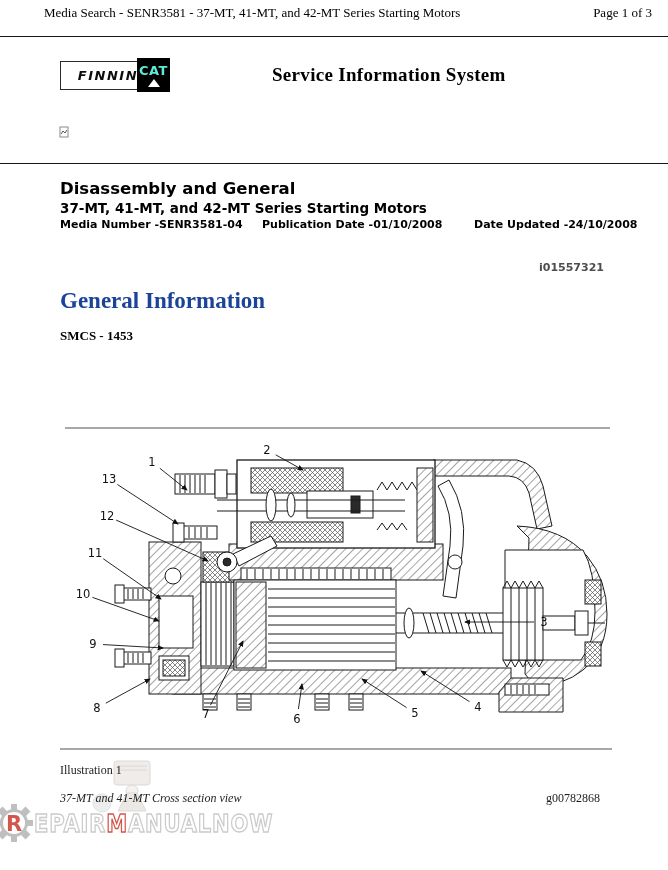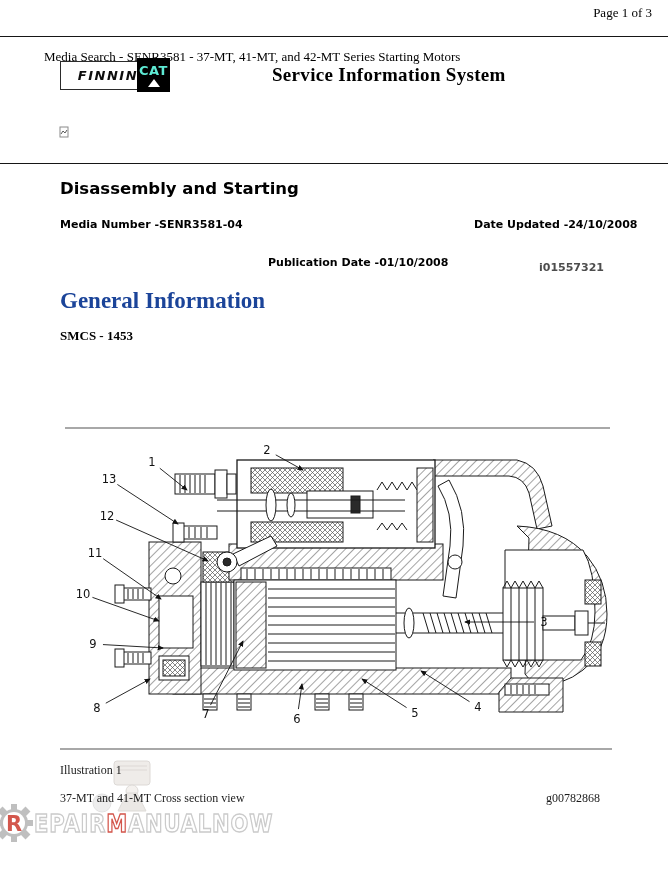--- a/index.html
+++ b/index.html
@@ -38,43 +38,44 @@
               letter-spacing:1px;transform:scaleX(0.84) scaleY(1.0);transform-origin:left center;white-space:nowrap;}
   .wm-gray{color:#ffffff;-webkit-text-stroke:1.4px #c2c2c2;text-shadow:0 0 1px #cfcfcf;}
   .wm-red{color:#ffffff;-webkit-text-stroke:1.4px #cc3a2e;text-shadow:0 0 1px #cc3a2e;}
   .piston-wm{position:absolute;left:84px;top:757px;opacity:0.45;z-index:1;}
 </style>
 </head>
 <body>
 
 <div id="page">
 
-  <div class="abs runhead" style="left:44px;top:5px;margin-top:44px;">Media Search - SENR3581 - 37-MT, 41-MT, and 42-MT Series Starting Motors</div>
+  <div class="abs runhead" style="left:44px;top:5px;">Media Search - SENR3581 - 37-MT, 41-MT, and 42-MT Series Starting Motors</div>
   <div class="abs runhead" style="right:16px;top:5px;">Page 1 of 3</div>
   <div class="rule-black" style="top:36px;"></div>
 
   <div class="finning-box">
     <span class="finning-text">FINNING</span>
   </div>
   <div class="cat-box">
     <div class="cat-text">CAT</div>
     <div class="cat-tri"></div>
   </div>
   <div class="abs sys-title" style="left:272px;top:64px;">Service Information System</div>
 
   <svg class="abs" style="left:59px;top:126px;" width="11" height="13" viewBox="0 0 11 13">
     <rect x="1" y="1" width="8" height="10" fill="#fdfdfd" stroke="#8a8a8a" stroke-width="1"></rect>
     <path d="M2,8 L4,5 L6,7 L8,4" stroke="#5a5a5a" stroke-width="1" fill="none"></path>
   </svg>
 
   <div class="rule-black" style="top:163px;"></div>
 
-  <div class="abs sans doc-title" style="left:60px;top:179px;">Disassembly and Starting</div>
+  <div class="abs sans doc-title" style="left:60px;top:179px;">Disassembly and General</div>
+  <div class="abs sans doc-subtitle" style="left:60px;top:200px;">37-MT, 41-MT, and 42-MT Series Starting Motors</div>
   <div class="abs sans doc-meta" style="left:60px;top:218px;">Media Number -SENR3581-04</div>
-  <div class="abs sans doc-meta" style="left:268px;top:218px;margin-top:38px;">Publication Date -01/10/2008</div>
+  <div class="abs sans doc-meta" style="left:262px;top:218px;">Publication Date -01/10/2008</div>
   <div class="abs sans doc-meta" style="left:474px;top:218px;">Date Updated -24/10/2008</div>
   <div class="abs sans doc-id" style="right:64px;top:261px;">i01557321</div>
 
   <div class="abs h-blue1" style="left:60px;top:288px;">General Information</div>
   <div class="abs smcs" style="left:60px;top:328px;">SMCS - 1453</div>
 
   <div class="fig-rule" style="left:65px;top:427px;width:545px;"></div>
 
   <svg id="motor-svg" class="abs" style="left:65px;top:430px;" width="545" height="318" viewBox="0 0 545 318">
     <defs>
@@ -292,21 +293,21 @@
     <rect x="30" y="4" width="36" height="24" rx="3" fill="#ddd6cf" stroke="#b3aca5"></rect>
     <line x1="33" y1="9" x2="63" y2="9" stroke="#b3aca5"></line>
     <line x1="33" y1="13" x2="63" y2="13" stroke="#b3aca5"></line>
     <circle cx="48" cy="34" r="6" fill="#e8e2db" stroke="#b3aca5"></circle>
     <path d="M43,36 L53,36 L62,54 L34,54 z" fill="#d4cdc6" stroke="#b3aca5"></path>
     <circle cx="18" cy="46" r="9" fill="#d9d9d9" stroke="#bbb"></circle>
   </svg>
 
   <div class="abs cap" style="left:60px;top:763px;">Illustration 1</div>
   <div class="abs cap" style="right:68px;top:791px;text-align:center;">g00782868</div>
-  <div class="abs cap" style="left:60px;top:791px;">37-MT and 41-MT Cross section view</div>
+  <div class="abs cap" style="left:60px;top:791px;font-style:italic;">37-MT and 41-MT Cross section view</div>
 
   <div class="wm-text">
     <svg width="40" height="40" viewBox="0 0 40 40">
       <g fill="#b5b5b5">
         <circle cx="20" cy="20" r="14"></circle>
         <rect x="17" y="1" width="6" height="8"></rect>
           <rect x="17" y="31" width="6" height="8"></rect>
         <rect x="1" y="17" width="8" height="6"></rect>
           <rect x="31" y="17" width="8" height="6"></rect>
         <rect x="5" y="5" width="7" height="7" transform="rotate(45 8.5 8.5)"></rect>

